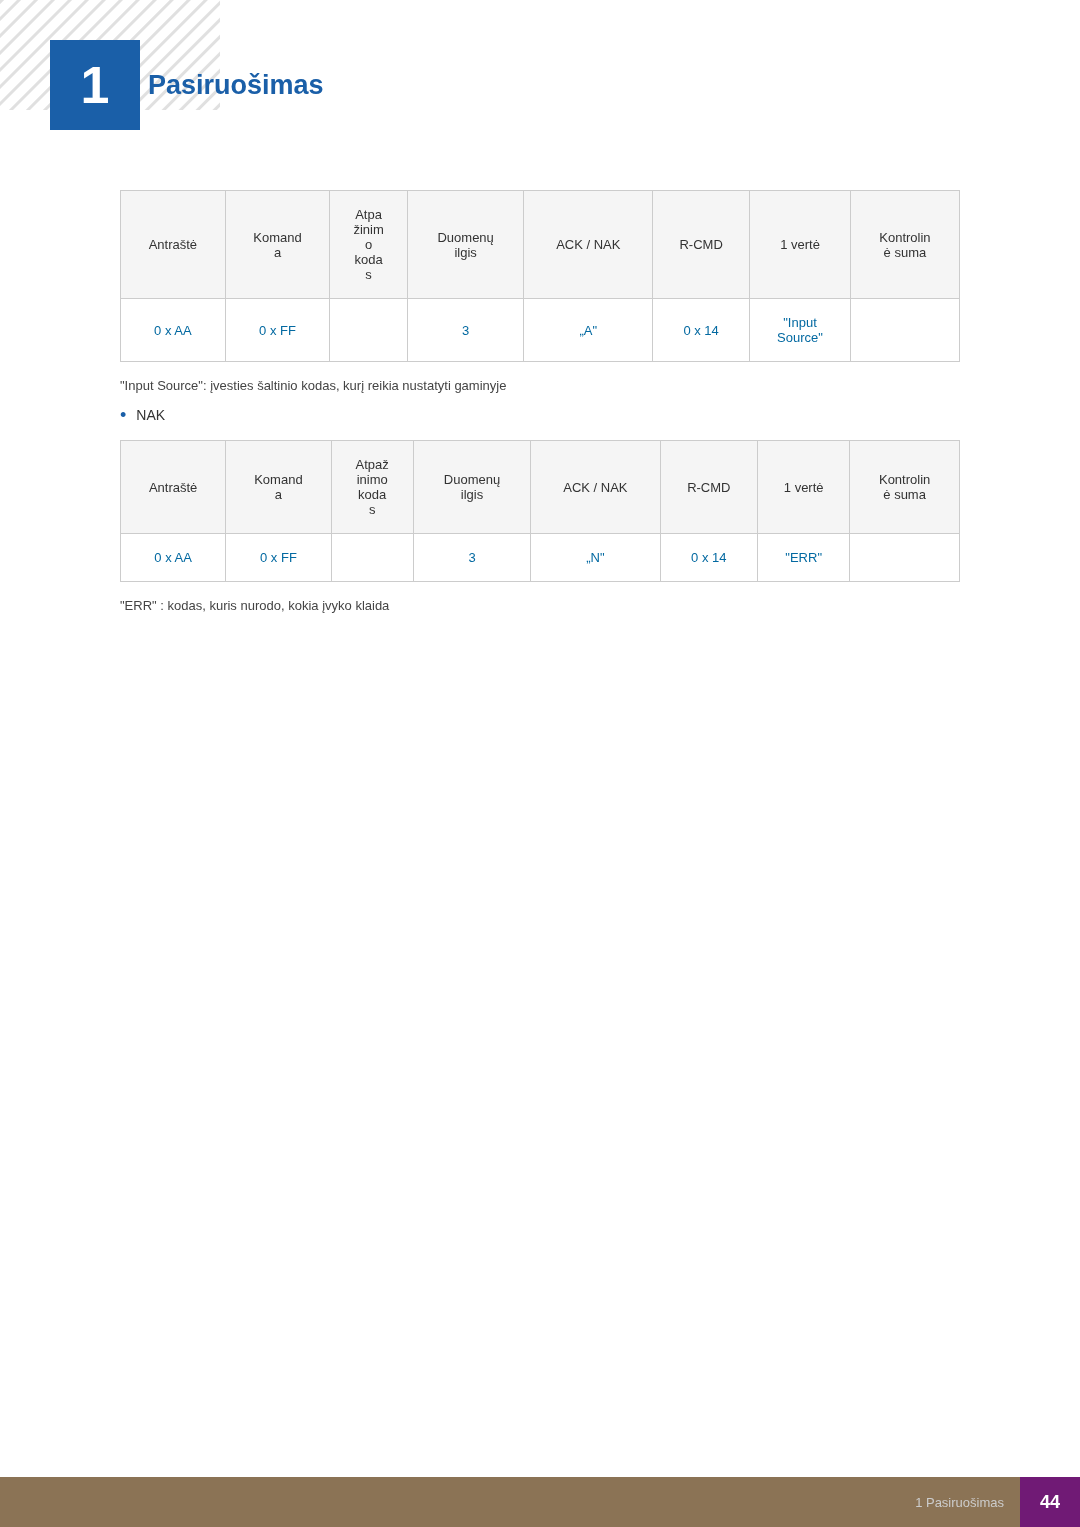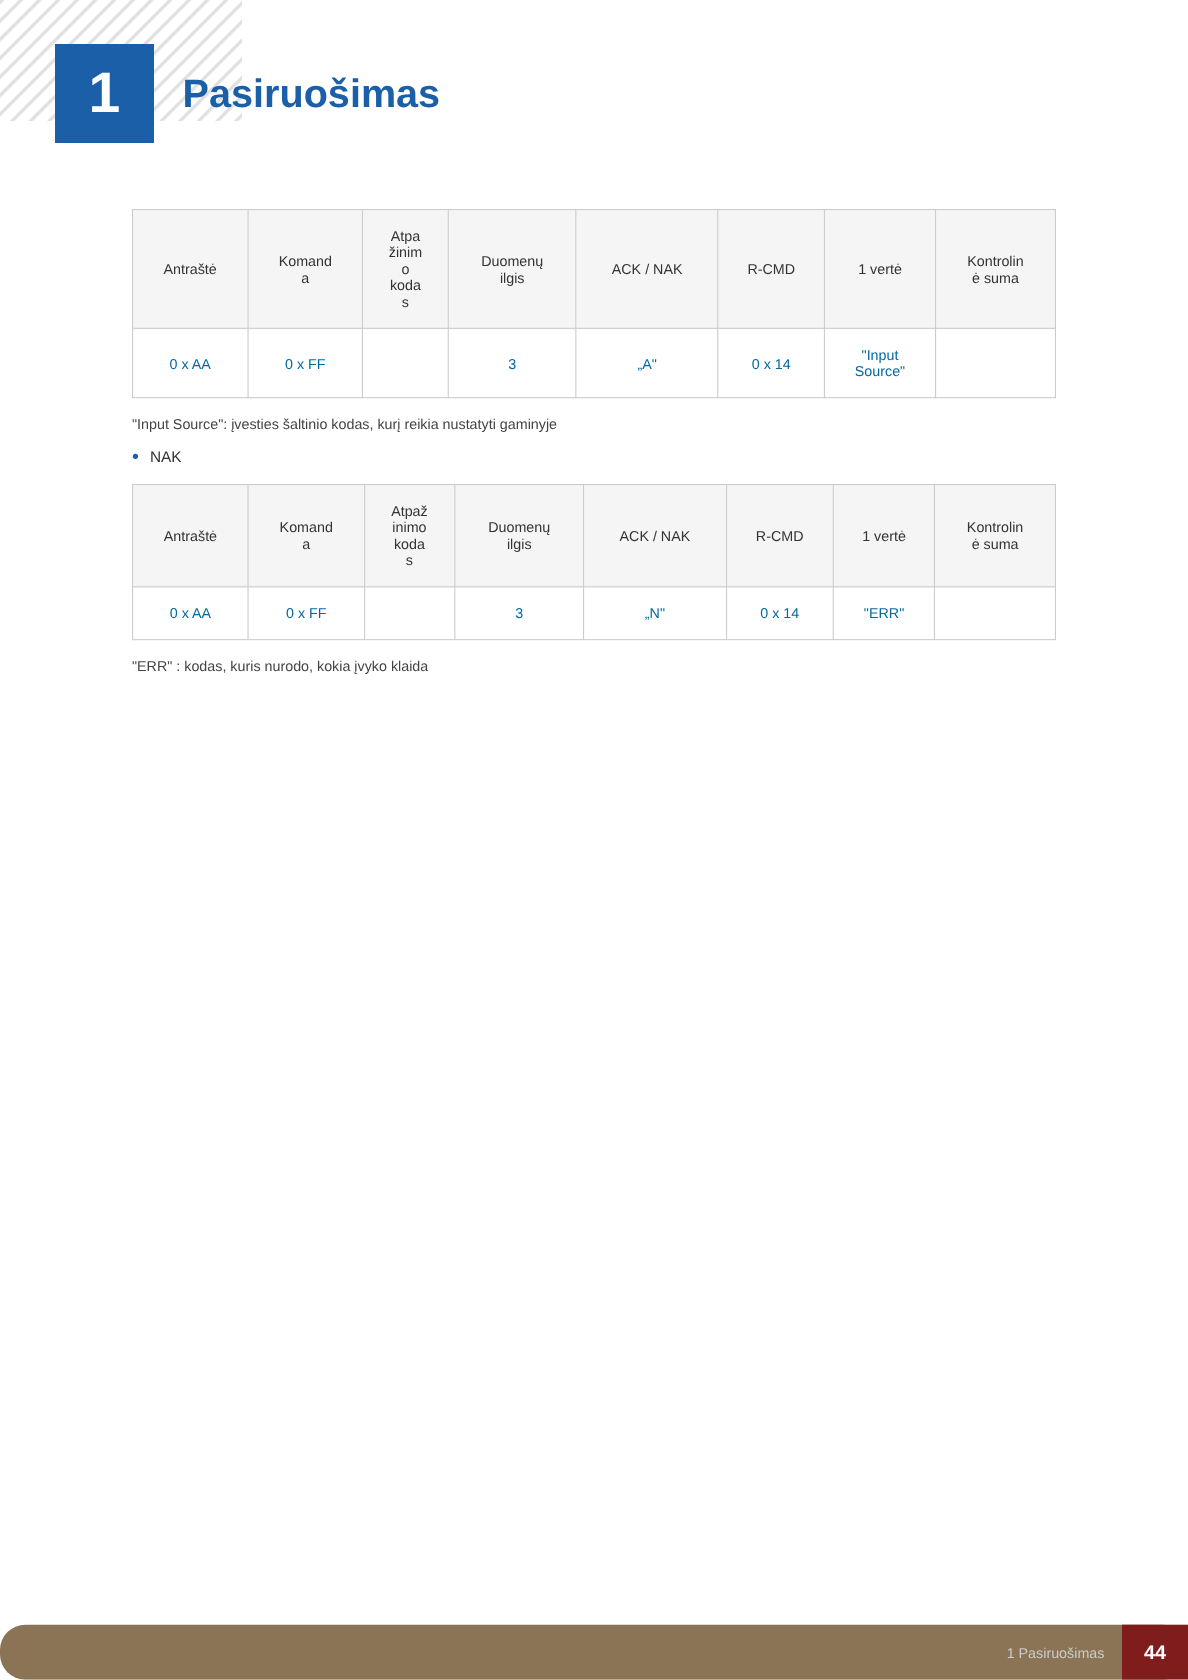--- a/index.html
+++ b/index.html
@@ -57,23 +57,23 @@
     .chapter-number {
       color: #fff;
       font-size: 52px;
       font-weight: bold;
     }
 
     .chapter-title {
       position: relative;
       z-index: 2;
       color: #1a5fa8;
-      font-size: 36px;
+      font-size: 27px;
       font-weight: bold;
-      margin-left: 26px;
+      margin-left: 8px;
       margin-top: 10px;
     }
 
     
     .content {
       padding: 40px 120px 80px 120px;
     }
 
     
     .table-wrapper {
@@ -135,31 +135,30 @@
       position: absolute;
       bottom: 0;
       left: 0;
       right: 0;
       height: 50px;
       background: #8b7355;
       display: flex;
       align-items: center;
       justify-content: flex-end;
       padding-right: 0;
-      border-radius: 23px;
     }
 
     .footer-text {
       color: #ccc;
       font-size: 13px;
       margin-right: 16px;
     }
 
     .footer-page {
-      background: #7f1d1d;
+      background: #701a75;
       color: #fff;
       font-size: 18px;
       font-weight: bold;
       width: 60px;
       height: 50px;
       display: flex;
       align-items: center;
       justify-content: center;
     }
   </style>

